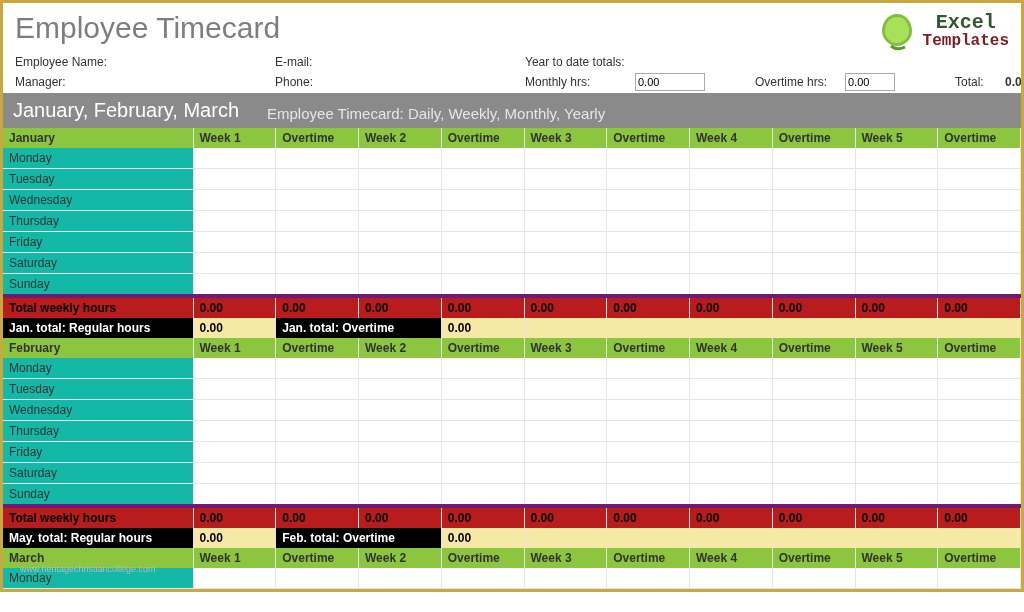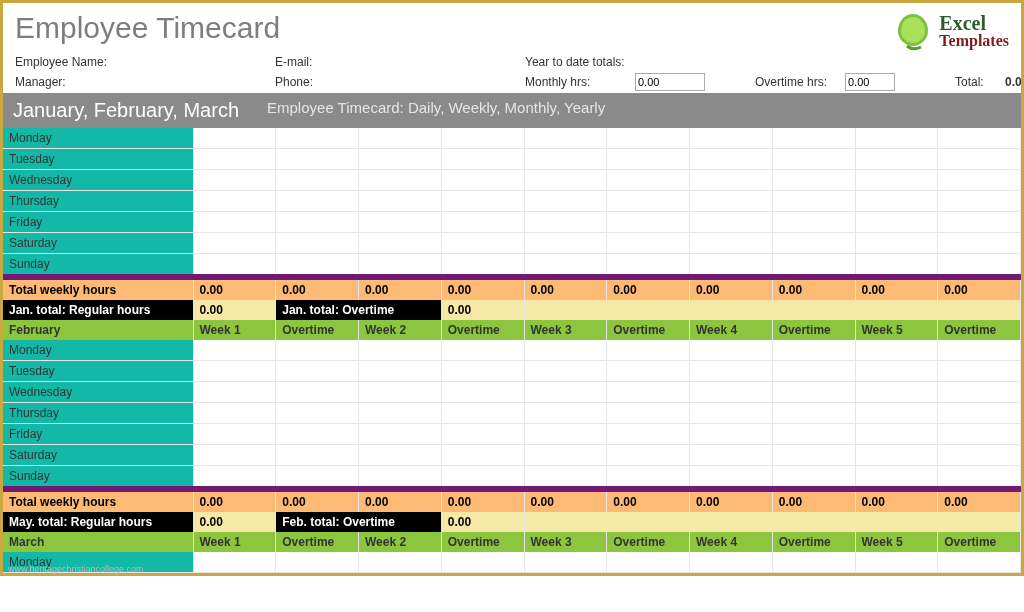--- a/index.html
+++ b/index.html
@@ -26,23 +26,24 @@
     display: flex;
     align-items: center;
     gap: 6px;
   }
   .logo-icon {
     width: 40px; height: 40px;
     position: relative;
   }
   .logo-icon svg { width:100%; height:100%; }
   .logo-text {
-    font-family: Liberation Serif, serif;
+    font-family: Liberation Mono, monospace;
     line-height: 1;
     color: #222;
+    text-align: center;
   }
   .logo-text .l1 { font-size: 20px; font-weight:bold; color:#2d5b2d;}
   .logo-text .l2 { font-size: 16px; font-weight:bold; color:#7f1d1d;}
   .info-row {
     display: grid;
     grid-template-columns: 90px 170px 60px 190px 110px 70px 50px 90px 50px 60px 50px 50px;
     align-items: center;
     padding: 2px 12px;
     font-size: 12px;
     color: #333;
@@ -56,21 +57,21 @@
     font-size: 11px;
     background:#fff;
   }
   .info-row .bold { font-weight: bold; }
   .section-bar {
     background: #8a8a8a;
     color: #fff;
     padding: 6px 10px;
     display: flex;
     gap: 28px;
-    align-items: flex-start;
+    align-items: flex-end;
     font-family: 'Segoe UI Light', Arial, sans-serif;
   }
   .section-bar .months { font-size: 20px; }
   .section-bar .sub { font-size: 15px; color: #e6e6e6; font-weight:300;}
   table.tc {
     width: 100%;
     border-collapse: collapse;
     table-layout: fixed;
   }
   table.tc th, table.tc td {
@@ -87,37 +88,37 @@
   }
   table.tc tr.day td.first {
     background: #14b8a6;
     color: #333;
   }
   table.tc tr.day td {
     background: #fff;
     border-bottom: 1px solid #e5e5e5;
   }
   table.tc tr.total td {
-    background: #fdba74;
+    background: #b91c1c;
     font-weight: bold;
-    border-top:6px solid #701a75;
+    border-top:4px solid #701a75;
   }
   table.tc tr.subtotal td.greylabel {
     background: #000000;
     color: #fff;
     font-weight: bold;
   }
   table.tc tr.subtotal td.yellow {
     background: #f6e9a8;
     font-weight: bold;
   }
   .col-label { width: 190px; }
   .watermark {
     position: fixed;
-    left: 8px;
+    left: 20px;
     bottom: 38px;
     font-size: 9px;
     color: #bbb;
   }
 </style>
 </head>
 <body>
 
 <div class="header">
   <div class="title">Employee Timecard</div>
@@ -179,20 +180,33 @@
       <col>
       <col>
       <col>
       <col>
       <col>
       <col>
       <col>
       <col>
     </colgroup>
   <tbody>
+      <tr class="head">
+    <th>January</th>
+    <th>Week 1</th>
+        <th>Overtime</th>
+    <th>Week 2</th>
+        <th>Overtime</th>
+    <th>Week 3</th>
+        <th>Overtime</th>
+    <th>Week 4</th>
+        <th>Overtime</th>
+    <th>Week 5</th>
+        <th>Overtime</th>
+  </tr>
   <tr class="day">
         <td class="first">Monday</td>
         <td></td>
         <td></td>
         <td></td>
         <td></td>
         <td></td>
         <td></td>
         <td></td>
         <td></td>

